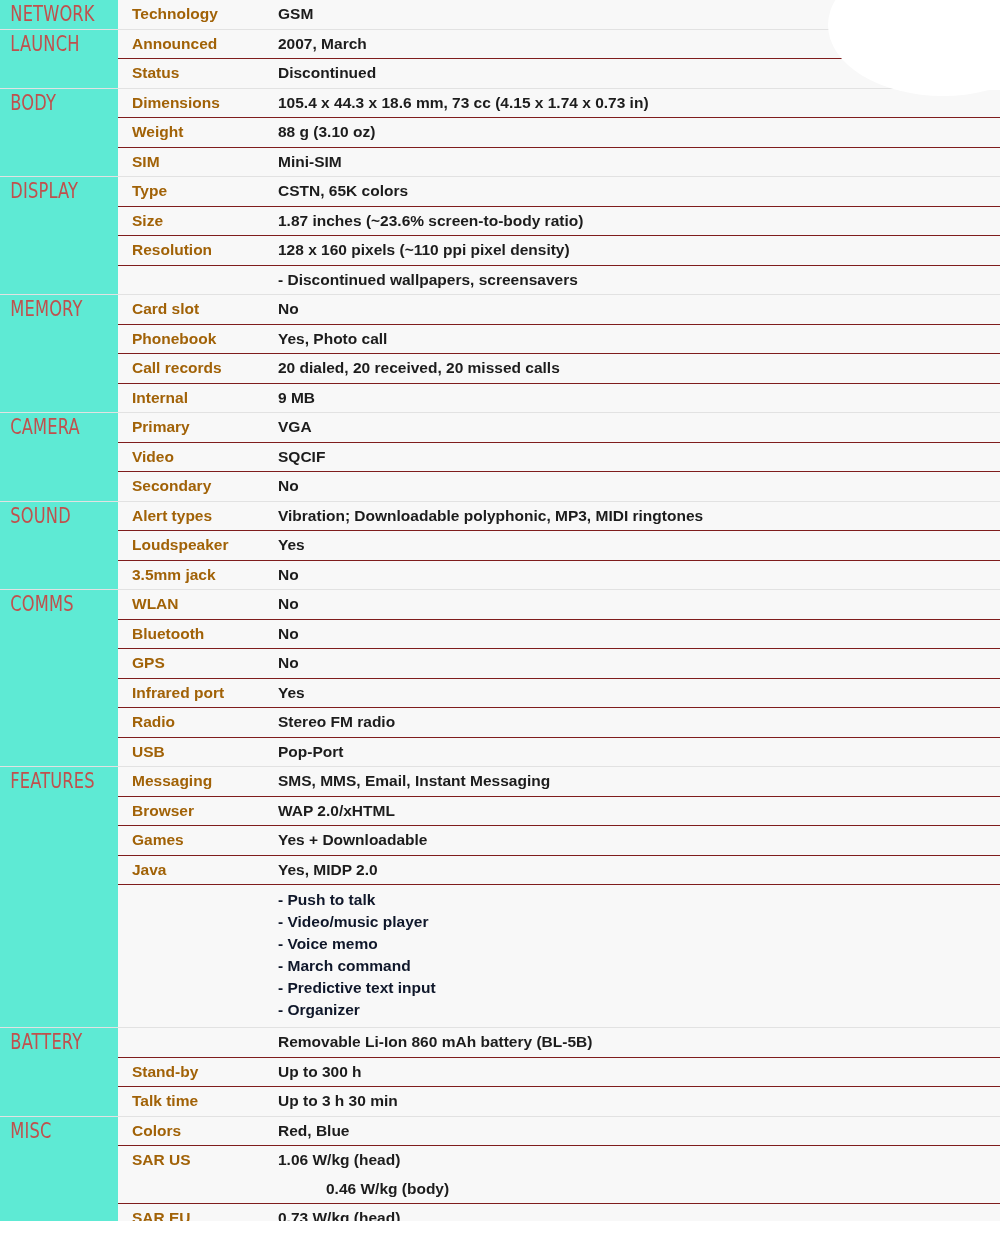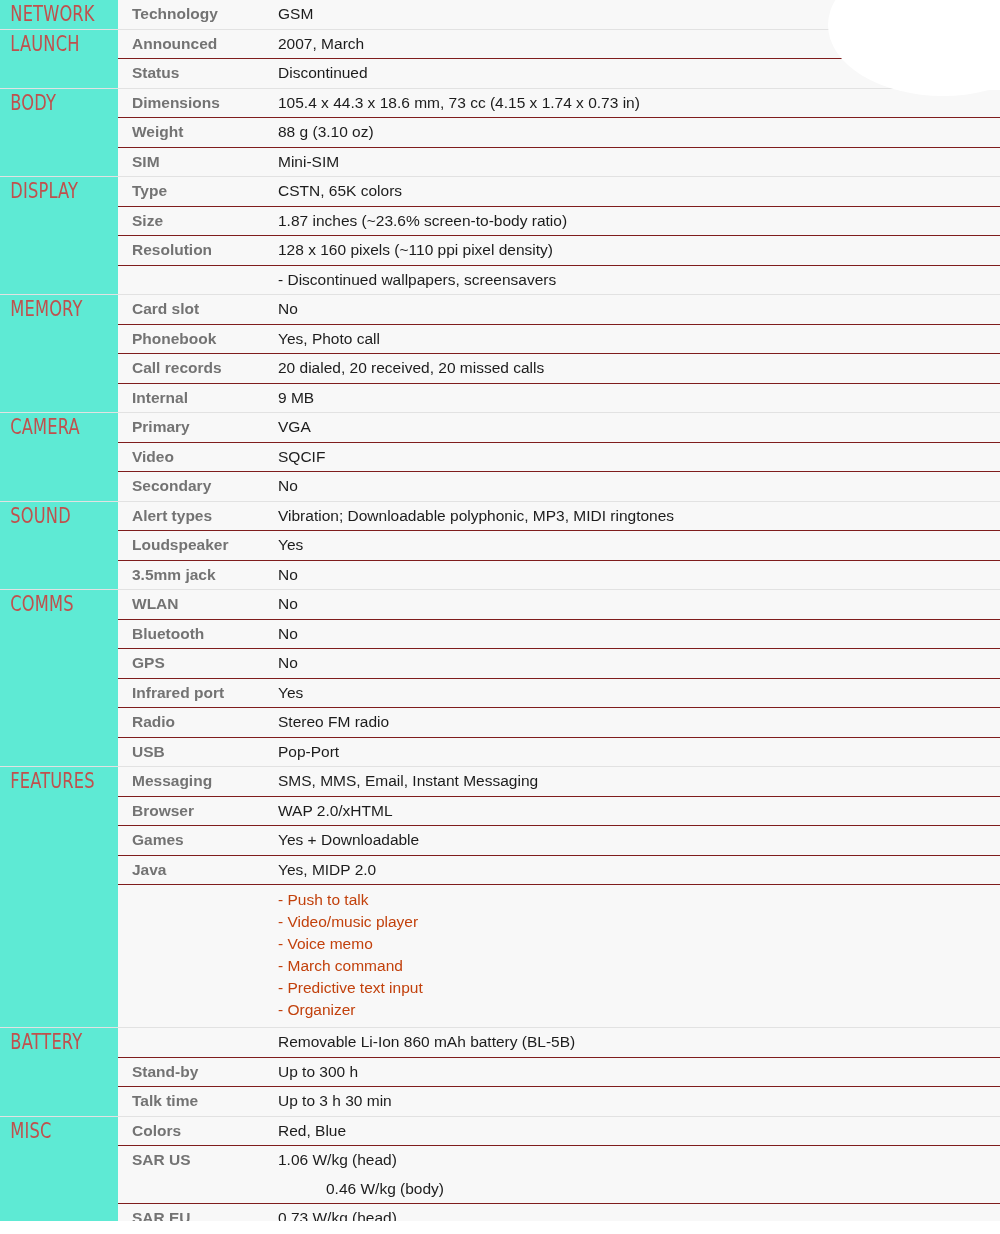--- a/index.html
+++ b/index.html
@@ -54,51 +54,51 @@
     padding-left: 12px;
     transform: scaleX(0.86);
     transform-origin: left center;
     white-space: nowrap;
   }
 
   
   .col-key {
     width: 160px;
     padding-left: 14px !important;
-    color: #737373;
+    color: #a16207;
     font-size: 15.5px;
     font-weight: bold;
     line-height: 28.5px;
     white-space: nowrap;
   }
 
   
   .col-val {
     padding-left: 0 !important;
     color: #1c1c1c;
     font-size: 15.5px;
-    font-weight: normal;
+    font-weight: bold;
     line-height: 28.5px;
   }
 
   .row-line td { border-top: 1px solid #7f1d1d; }
   .section-start td { border-top: 1px solid #e2e2e2; margin-left: 24px; }
   .first-row td { border-top: 0; }
 
   .cell-inner { display: block; min-height: 28.5px; }
 
   .bullets {
     display: block;
     padding-top: 4px;
     padding-bottom: 6px;
   }
   .bullets span {
     display: block;
     line-height: 22px;
-    color: #c2410c;
+    color: #0f172a;
     font-size: 15.5px;
   }
 
   .sar-extra { display: inline-block; margin-left: 48px; }
 
   .price-link {
     color: #b0534f;
     text-decoration: underline;
     cursor: pointer;
   }

